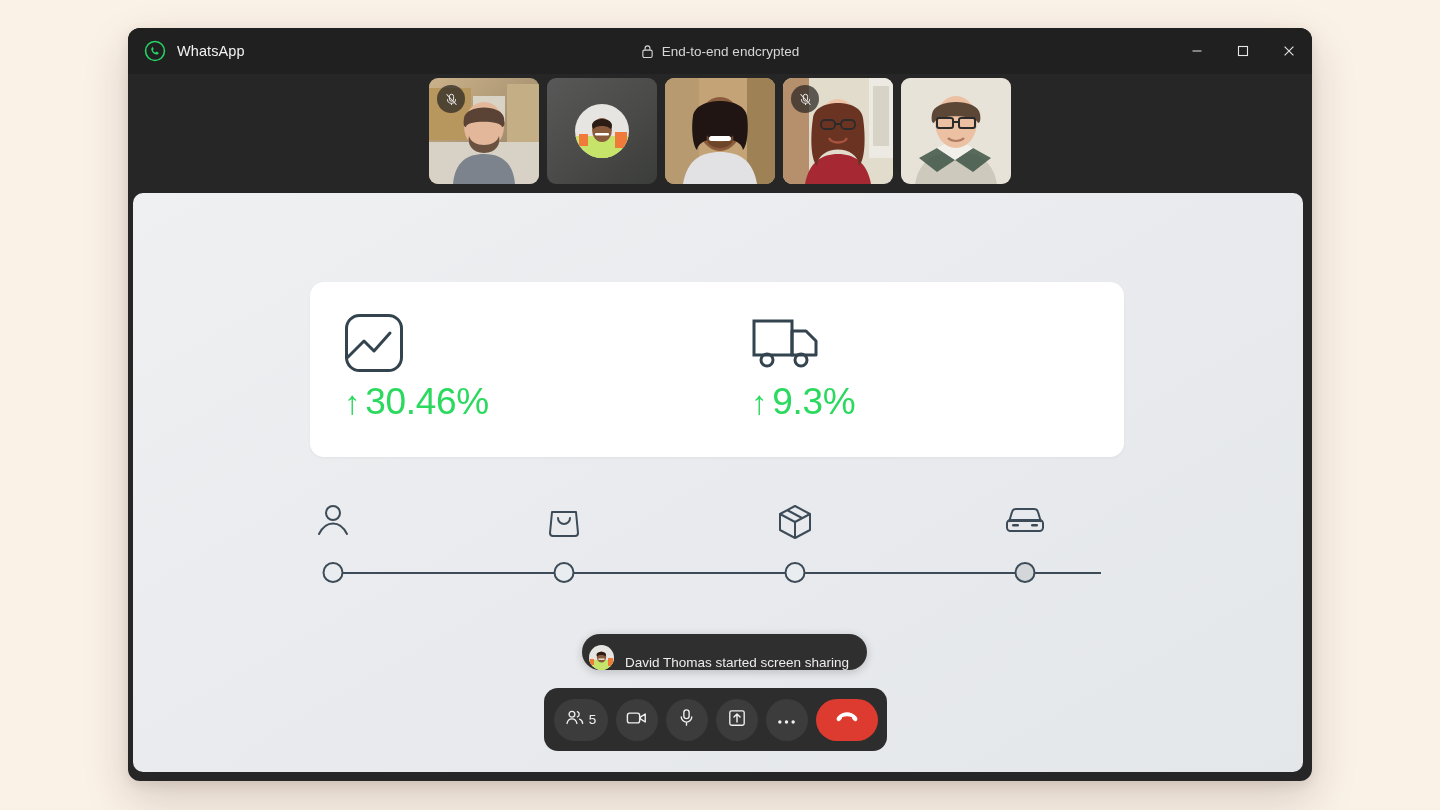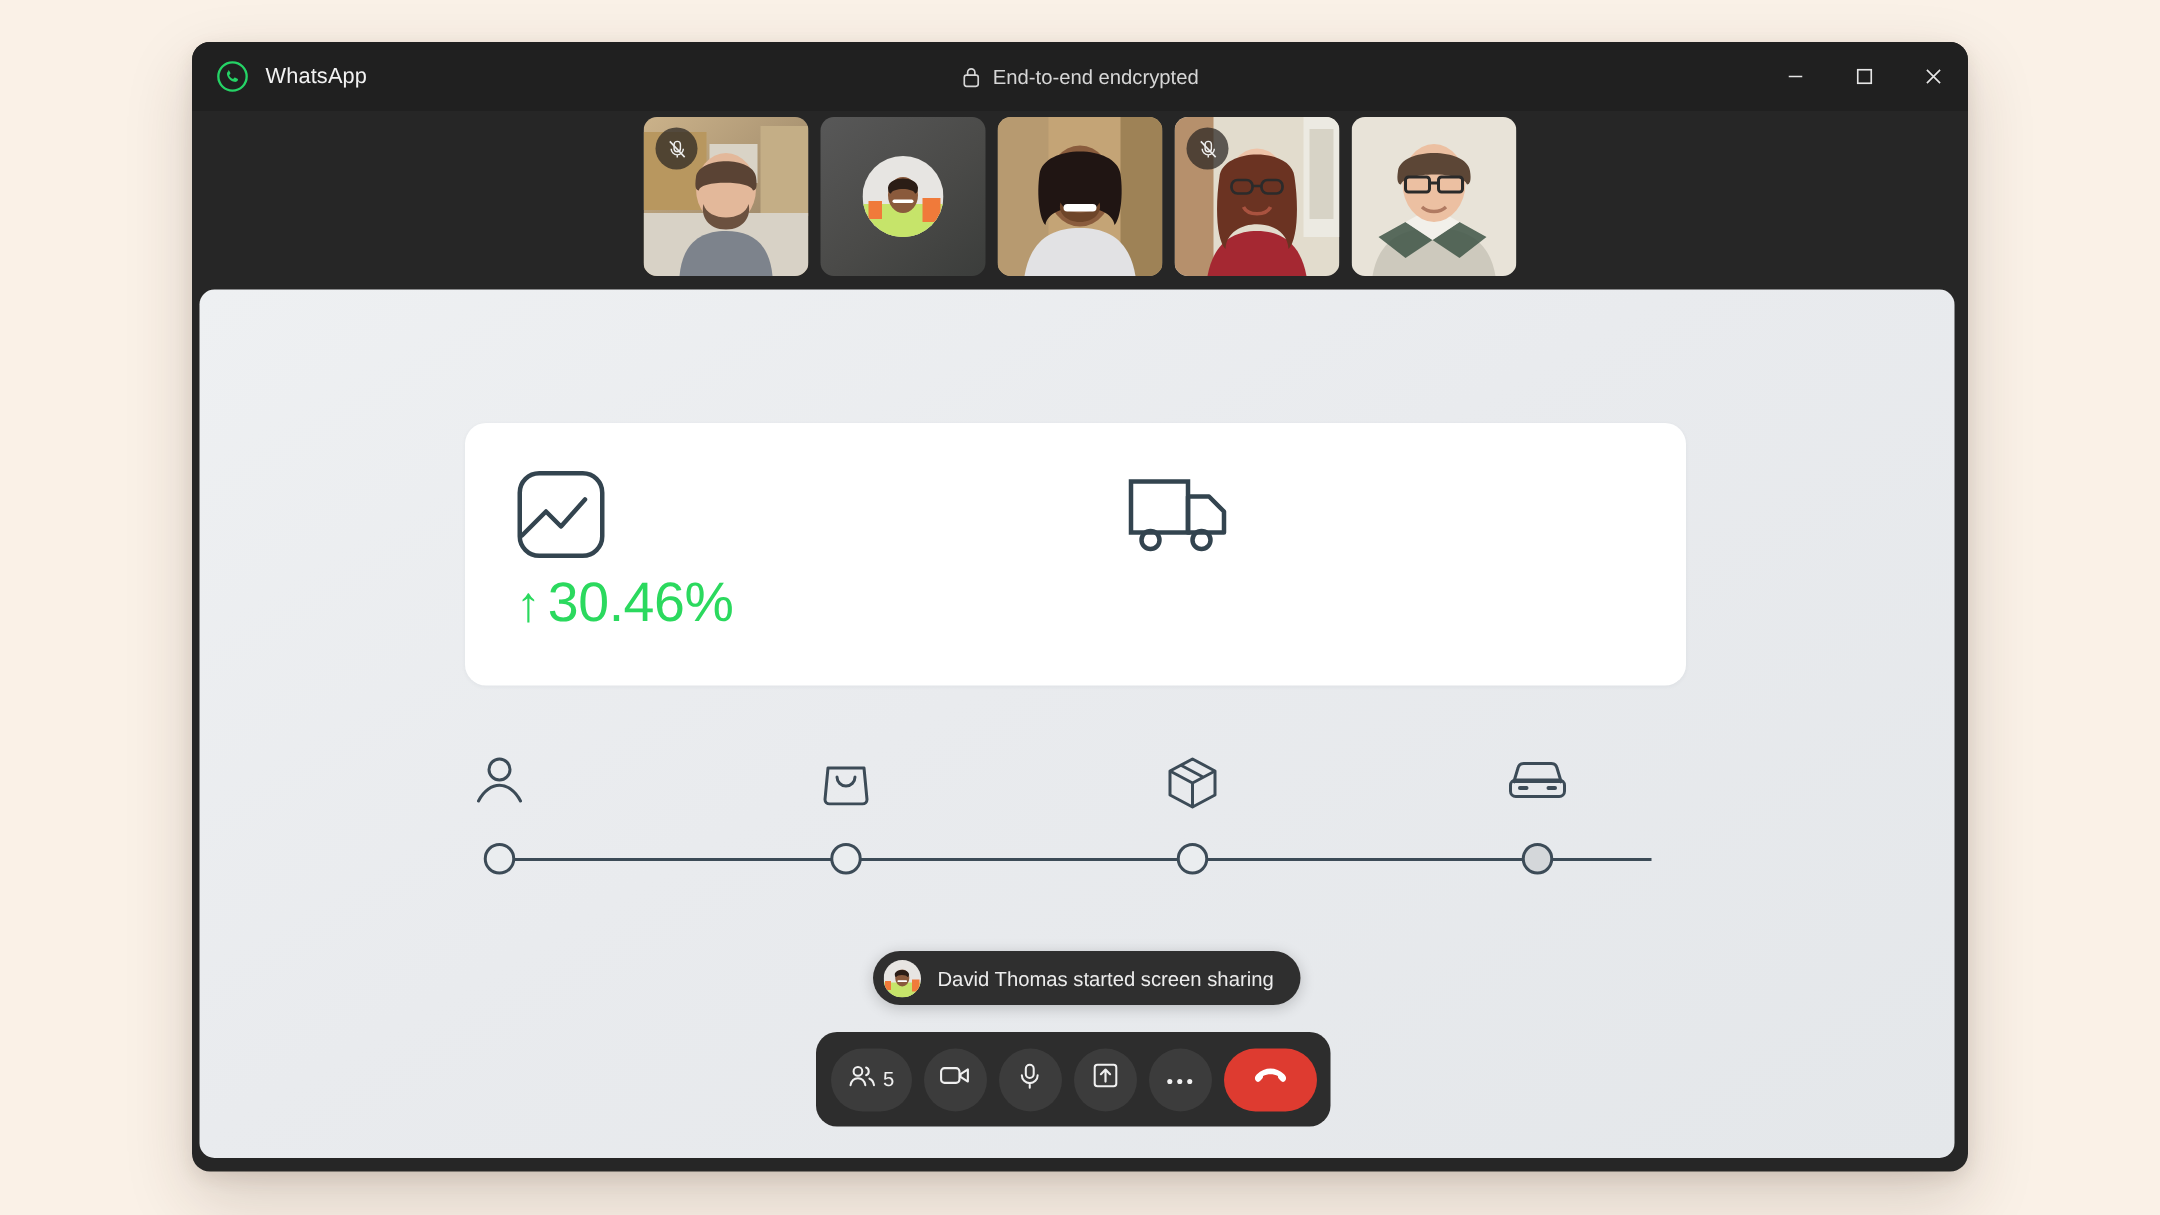--- a/index.html
+++ b/index.html
@@ -136,21 +136,21 @@
   }
   .tl-node.filled { background: #d4d7da; }
 
   
   .toast {
     position: absolute;
     left: 449px; top: 441px;
     height: 36px;
     background: #2f2f2f;
     border-radius: 18px;
-    display: flex; align-items: center; gap: 11px;
+    display: flex; align-items: flex-end; gap: 11px;
     padding: 0 18px 0 7px;
     box-shadow: 0 2px 10px rgba(0,0,0,.2);
   }
   .toast-avatar {
     width: 25px; height: 25px; border-radius: 50%; overflow: hidden; flex: 0 0 25px;
   }
   .toast-text { color: #ececec; font-size: 13.5px; white-space: nowrap; }
 
   
   .controlbar {
@@ -333,20 +333,23 @@
 
       <div class="metric">
         <div class="metric-icon">
           <svg viewBox="0 0 70 60" width="70" height="60">
             <rect x="3" y="8" width="38" height="34" fill="none" stroke="#33444f" stroke-width="3"></rect>
             <path d="M41 18h14l10 10v14H41z" fill="none" stroke="#33444f" stroke-width="3" stroke-linejoin="round"></path>
             <circle cx="16" cy="47" r="6" fill="none" stroke="#33444f" stroke-width="3"></circle>
             <circle cx="50" cy="47" r="6" fill="none" stroke="#33444f" stroke-width="3"></circle>
           </svg>
         </div>
+        <div class="metric-value">
+          <span class="arrow">↑</span><span>9.3%</span>
+        </div>
       </div>
     </div>
 
     <div class="timeline">
       <div class="tl-icons">
         <span class="tl-icon" style="left:23px">
           <svg viewBox="0 0 34 34" width="34" height="34">
             <circle cx="17" cy="10" r="7" fill="none" stroke="currentColor" stroke-width="2"></circle>
             <path d="M3 31c3.5-7 9-10.5 14-10.5S27.5 24 31 31" fill="none" stroke="currentColor" stroke-width="2" stroke-linecap="round"></path>
           </svg>

